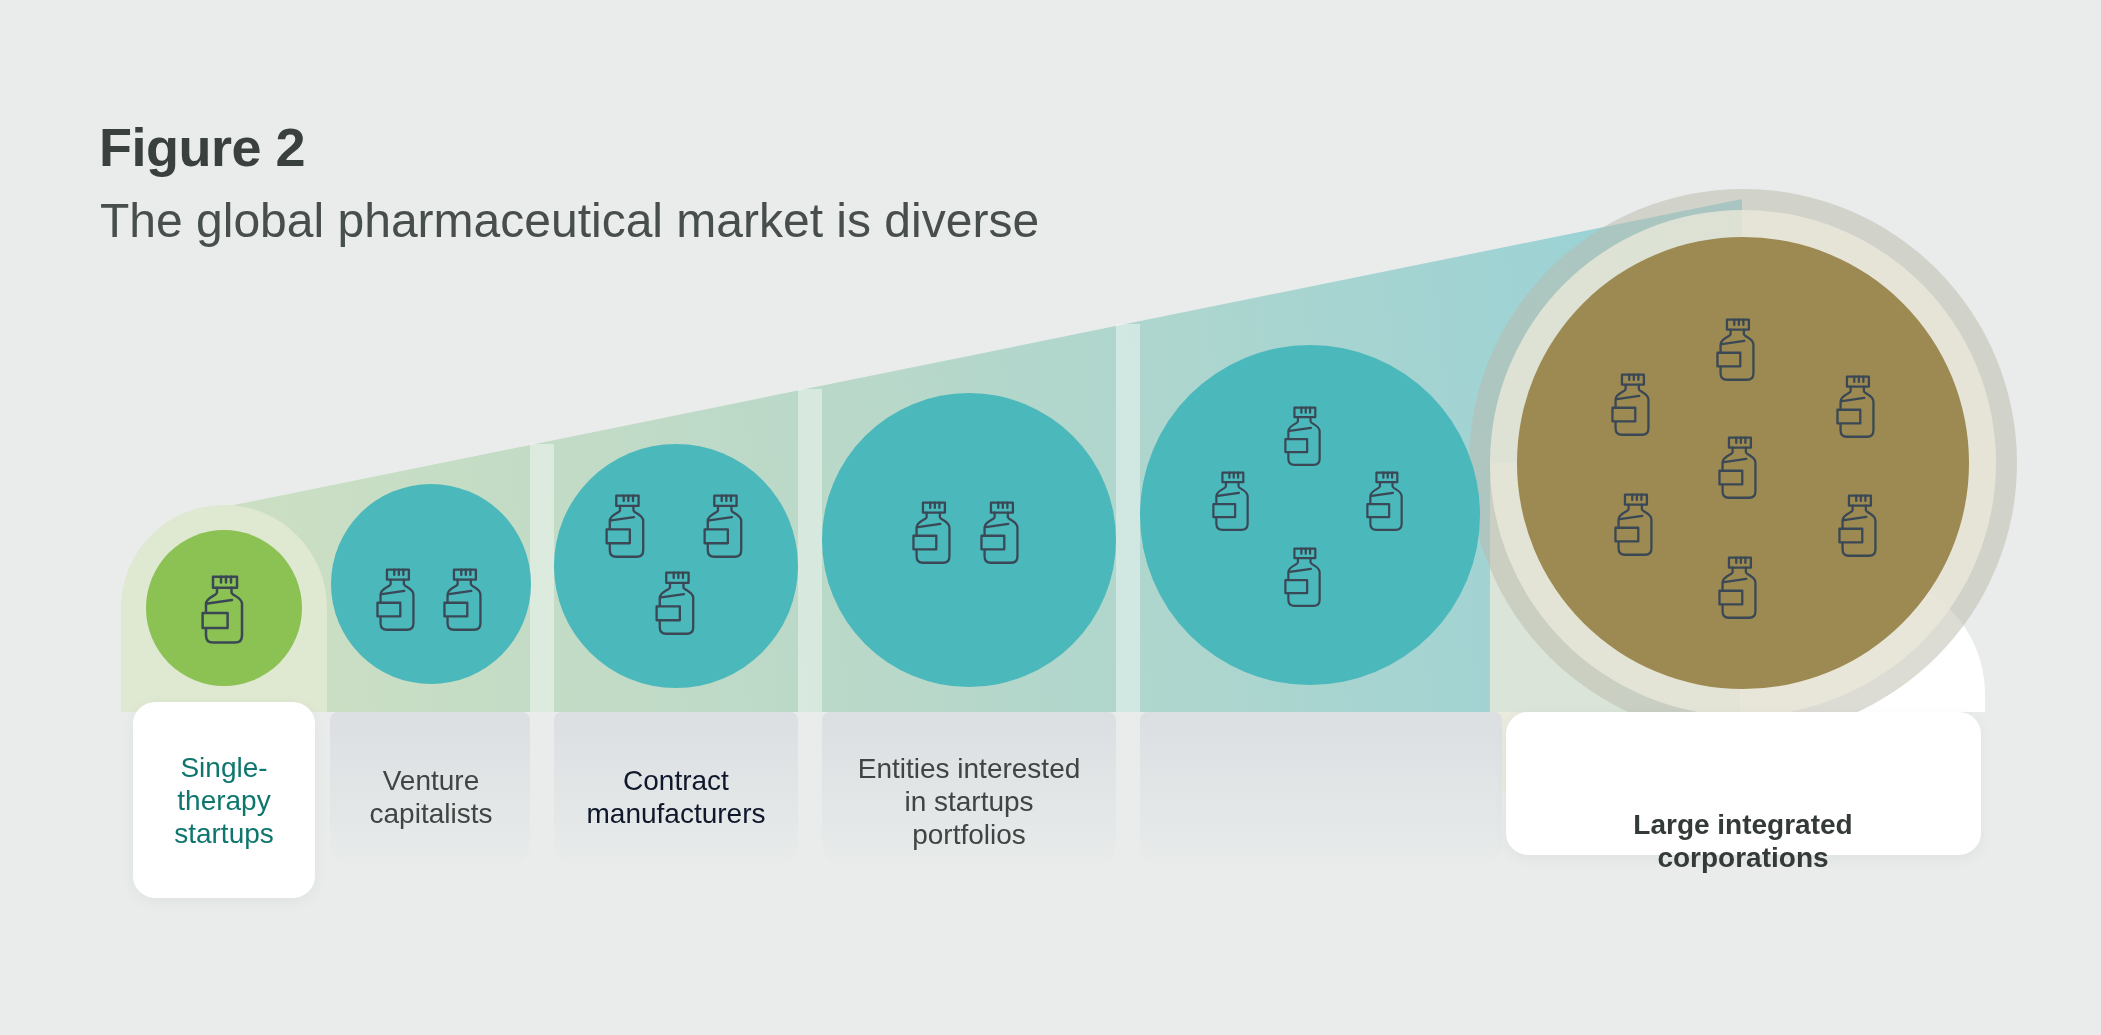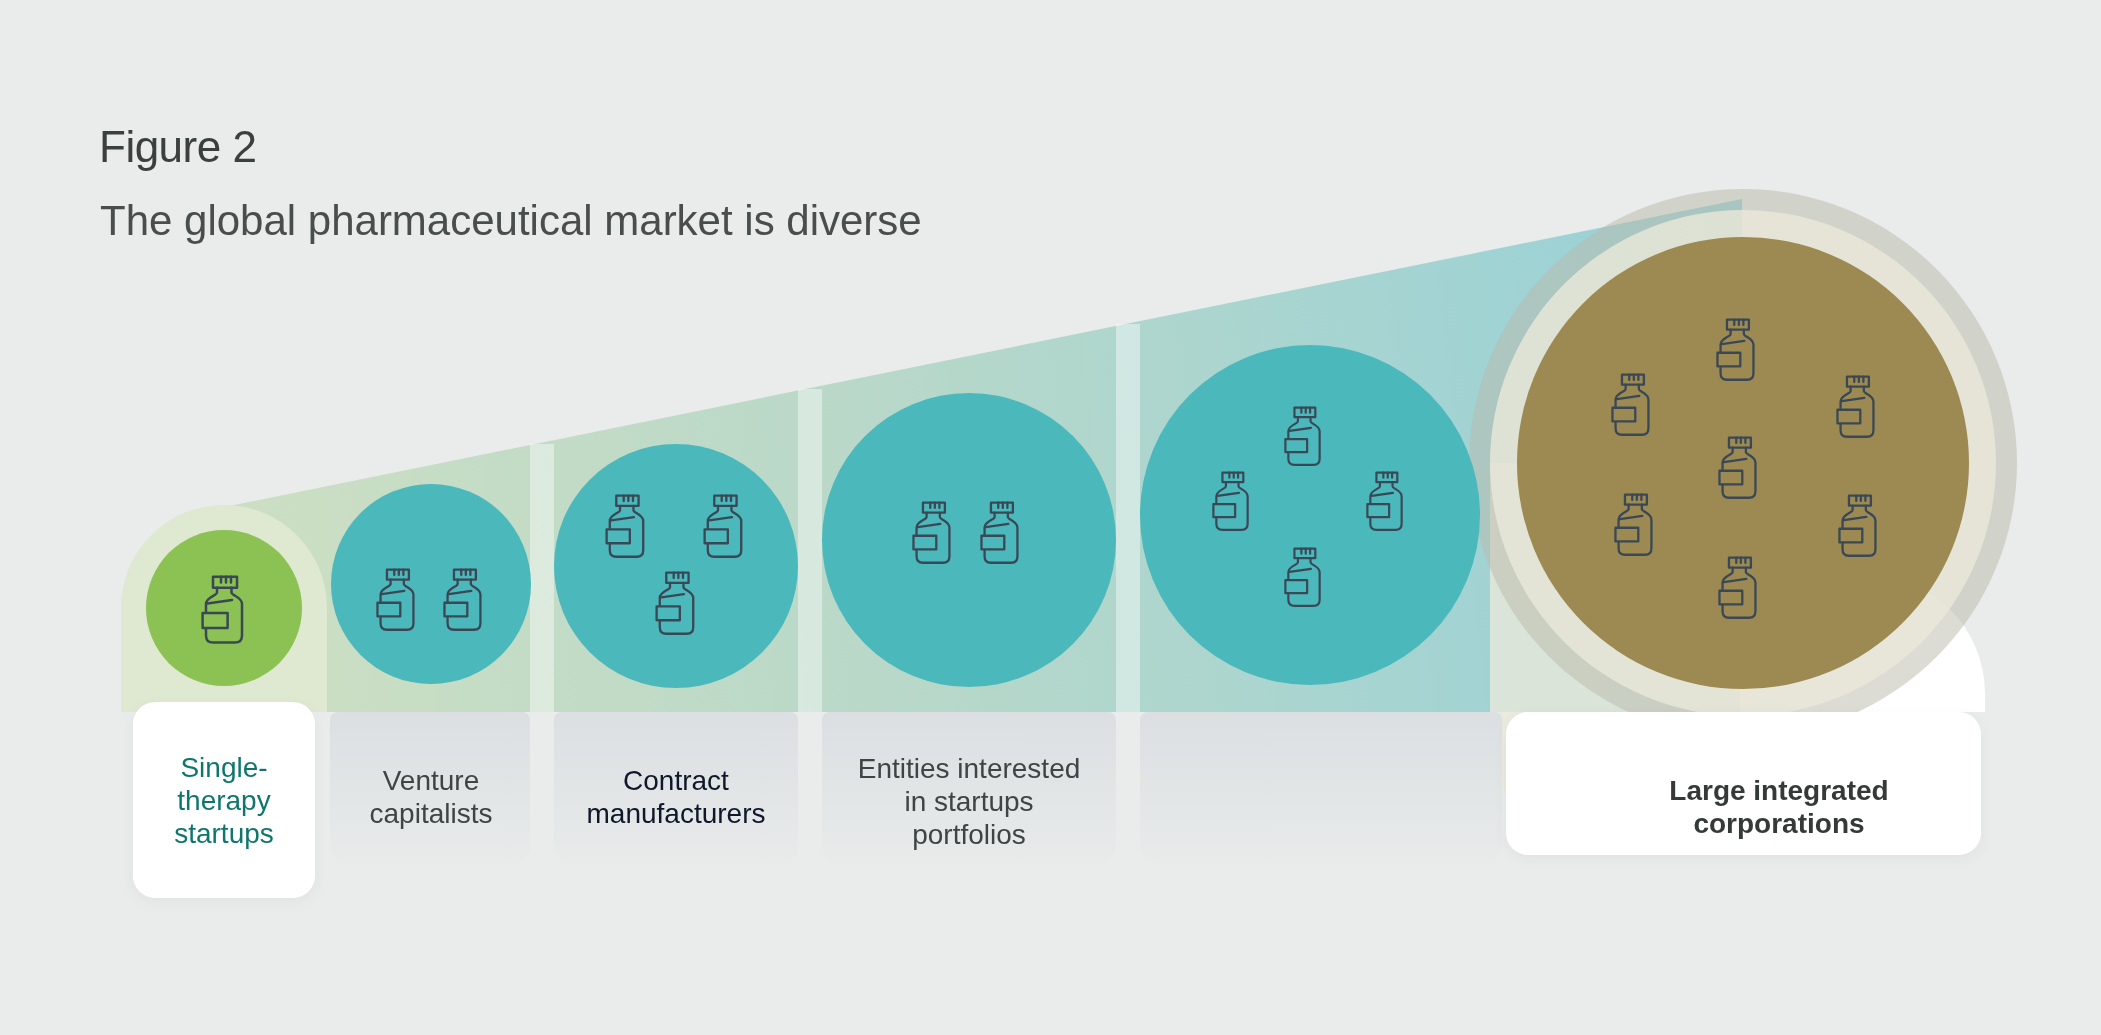--- a/index.html
+++ b/index.html
@@ -7,25 +7,25 @@
     width:2101px;height:1035px;overflow:hidden;
     font-family:"Liberation Sans",sans-serif;
     position:relative;
   }
   #canvas{
     position:absolute;inset:0;width:2101px;height:1035px;overflow:hidden;
   }
   
   .fig-title{
     position:absolute;left:99px;top:118px;
-    font-size:44px;font-weight:400;letter-spacing:-0.5px;line-height:58px;
+    font-size:54px;font-weight:700;letter-spacing:-0.5px;line-height:58px;
   }
   .fig-subtitle{
     position:absolute;left:100px;top:196px;
-    font-size:42px;font-weight:400;line-height:50px;
+    font-size:48px;font-weight:400;line-height:50px;
   }
   
   .layer{position:absolute;inset:0;width:2101px;height:1035px;}
   .abs{position:absolute;}
   
   .card-white{
     background:#ffffff;border-radius:22px;
     box-shadow:0 4px 14px rgba(70,80,80,0.06);
   }
   .card-gray{
@@ -271,21 +271,21 @@
       </div>
       <div class="seg-label" style="left: 676px; top: 797px; color: #0f172a; font-weight: 400;">
         <div>Contract</div>
         <div>manufacturers</div>
       </div>
       <div class="seg-label" style="left: 969px; top: 801px; color: rgb(63, 69, 67); font-weight: 400;">
         <div>Entities interested</div>
         <div>in startups</div>
         <div>portfolios</div>
       </div>
-      <div class="seg-label" style="left: 1743px; top: 807px; color: rgb(52, 58, 56); font-weight: 700; margin-left: 36px;">
+      <div class="seg-label" style="left: 1743px; top: 841px; color: rgb(52, 58, 56); font-weight: 700;">
         <div>Large integrated</div>
         <div>corporations</div>
       </div>
     </div>
 
   <div class="fig-title" style="color: rgb(58, 64, 62);">Figure 2</div>
   <div class="fig-subtitle" style="color: rgb(71, 78, 76);">
     <div>The global pharmaceutical market is diverse</div>
   </div>
 

